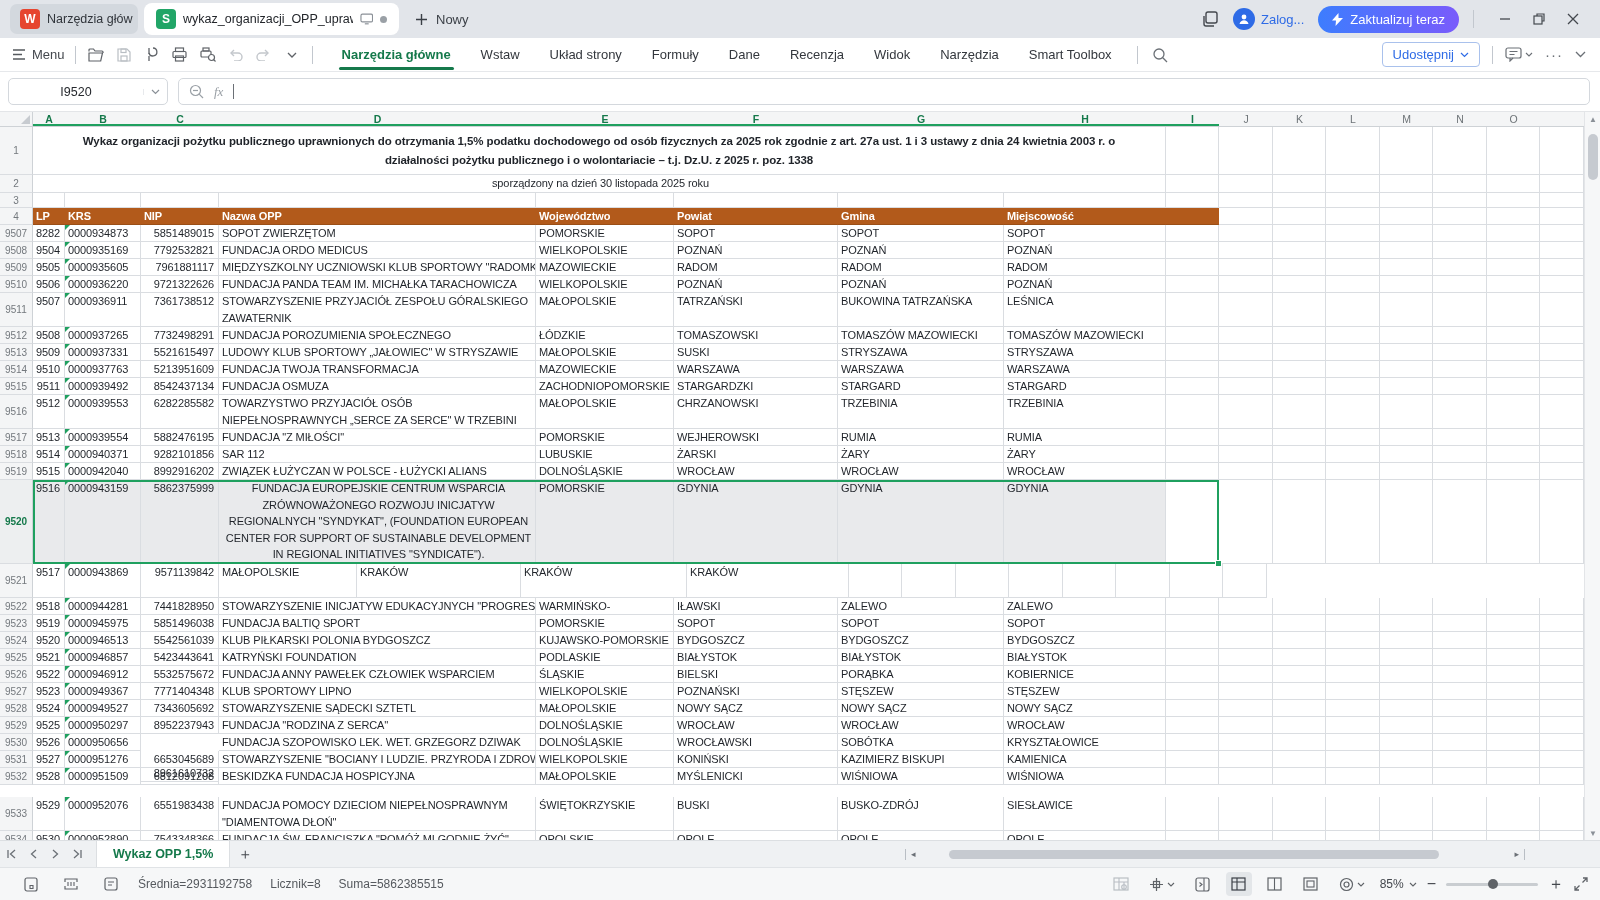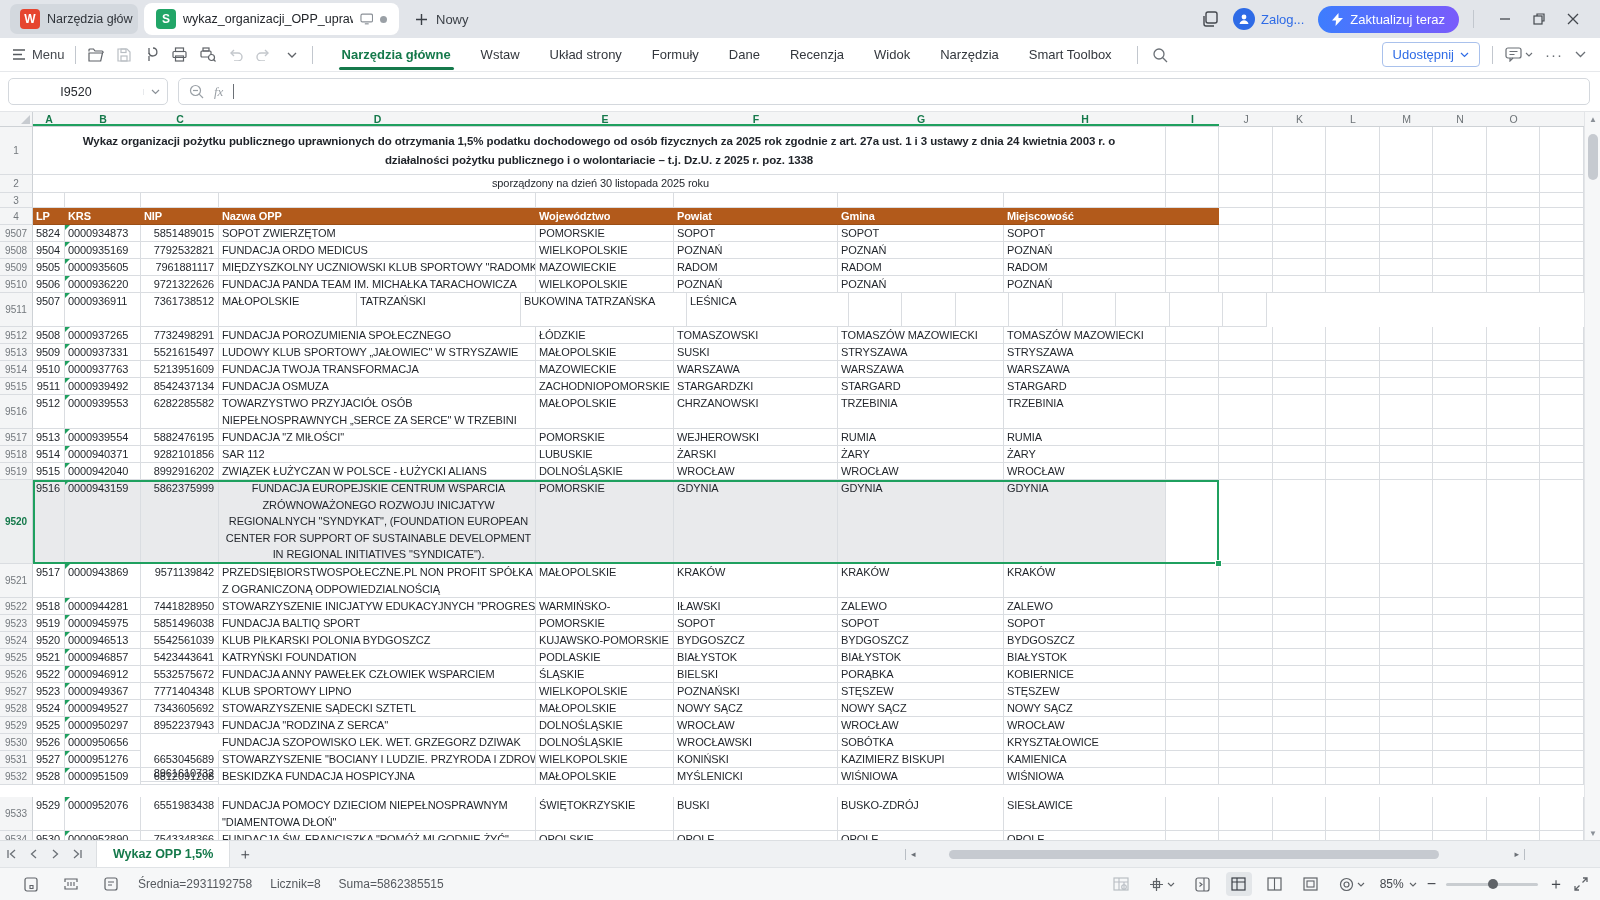--- a/index.html
+++ b/index.html
@@ -363,21 +363,21 @@
       <div class="gcell" style="width: 53px; height: 17px;"></div>
       <div class="gcell" style="width: 54px; height: 17px;"></div>
       <div class="gcell" style="width: 53px; height: 17px;"></div>
       <div class="gcell" style="width: 54px; height: 17px;"></div>
       <div class="gcell" style="width: 53px; height: 17px;"></div>
       <div class="gcell" style="width: 44px; height: 17px;"></div>
     </div>
     <div class="grow" style="height: 17px;">
       <div class="gutter" style="width: 33px; height: 17px;">9507</div>
       <div class="selspan">
-        <div class="gcell num" style="width: 32px; height: 17px;">5824</div>
+        <div class="gcell num" style="width: 32px; height: 17px;">8282</div>
         <div class="gcell krs" style="width: 76px; height: 17px;">0000934873</div>
         <div class="gcell num" style="width: 78px; height: 17px;">5851489015</div>
         <div class="gcell name" style="width: 317px; height: 17px; white-space: nowrap;">SOPOT ZWIERZĘTOM</div>
         <div class="gcell " style="width: 138px; height: 17px;">POMORSKIE</div>
         <div class="gcell " style="width: 164px; height: 17px;">SOPOT</div>
         <div class="gcell " style="width: 166px; height: 17px;">SOPOT</div>
         <div class="gcell " style="width: 162px; height: 17px;">SOPOT</div>
         <div class="gcell" style="width: 53px; height: 17px;"></div>
       </div>
       <div class="gcell" style="width: 54px; height: 17px;"></div>
@@ -450,20 +450,21 @@
       <div class="gcell" style="width: 54px; height: 17px;"></div>
       <div class="gcell" style="width: 53px; height: 17px;"></div>
       <div class="gcell" style="width: 44px; height: 17px;"></div>
     </div>
     <div class="grow" style="height: 34px;">
       <div class="gutter" style="width: 33px; height: 34px;">9511</div>
       <div class="selspan">
         <div class="gcell num" style="width: 32px; height: 34px;">9507</div>
         <div class="gcell krs" style="width: 76px; height: 34px;">0000936911</div>
         <div class="gcell num" style="width: 78px; height: 34px;">7361738512</div>
+        <div class="gcell name" style="width: 317px; height: 34px;">STOWARZYSZENIE PRZYJACIÓŁ ZESPOŁU GÓRALSKIEGO ZAWATERNIK</div>
         <div class="gcell " style="width: 138px; height: 34px;">MAŁOPOLSKIE</div>
         <div class="gcell " style="width: 164px; height: 34px;">TATRZAŃSKI</div>
         <div class="gcell " style="width: 166px; height: 34px;">BUKOWINA TATRZAŃSKA</div>
         <div class="gcell " style="width: 162px; height: 34px;">LEŚNICA</div>
         <div class="gcell" style="width: 53px; height: 34px;"></div>
       </div>
       <div class="gcell" style="width: 54px; height: 34px;"></div>
       <div class="gcell" style="width: 53px; height: 34px;"></div>
       <div class="gcell" style="width: 54px; height: 34px;"></div>
       <div class="gcell" style="width: 53px; height: 34px;"></div>
@@ -660,21 +661,20 @@
       <div class="gcell" style="width: 54px; height: 84px;"></div>
       <div class="gcell" style="width: 53px; height: 84px;"></div>
       <div class="gcell" style="width: 44px; height: 84px;"></div>
     </div>
     <div class="grow" style="height: 34px;">
       <div class="gutter" style="width: 33px; height: 34px;">9521</div>
       <div class="selspan">
         <div class="gcell num" style="width: 32px; height: 34px;">9517</div>
         <div class="gcell krs" style="width: 76px; height: 34px;">0000943869</div>
         <div class="gcell num" style="width: 78px; height: 34px;">9571139842</div>
-        <div class="gcell name" style="width: 317px; height: 34px;">PRZEDSIĘBIORSTWOSPOŁECZNE.PL NON PROFIT SPÓŁKA Z OGRANICZONĄ ODPOWIEDZIALNOŚCIĄ</div>
         <div class="gcell " style="width: 138px; height: 34px;">MAŁOPOLSKIE</div>
         <div class="gcell " style="width: 164px; height: 34px;">KRAKÓW</div>
         <div class="gcell " style="width: 166px; height: 34px;">KRAKÓW</div>
         <div class="gcell " style="width: 162px; height: 34px;">KRAKÓW</div>
         <div class="gcell" style="width: 53px; height: 34px;"></div>
       </div>
       <div class="gcell" style="width: 54px; height: 34px;"></div>
       <div class="gcell" style="width: 53px; height: 34px;"></div>
       <div class="gcell" style="width: 54px; height: 34px;"></div>
       <div class="gcell" style="width: 53px; height: 34px;"></div>

